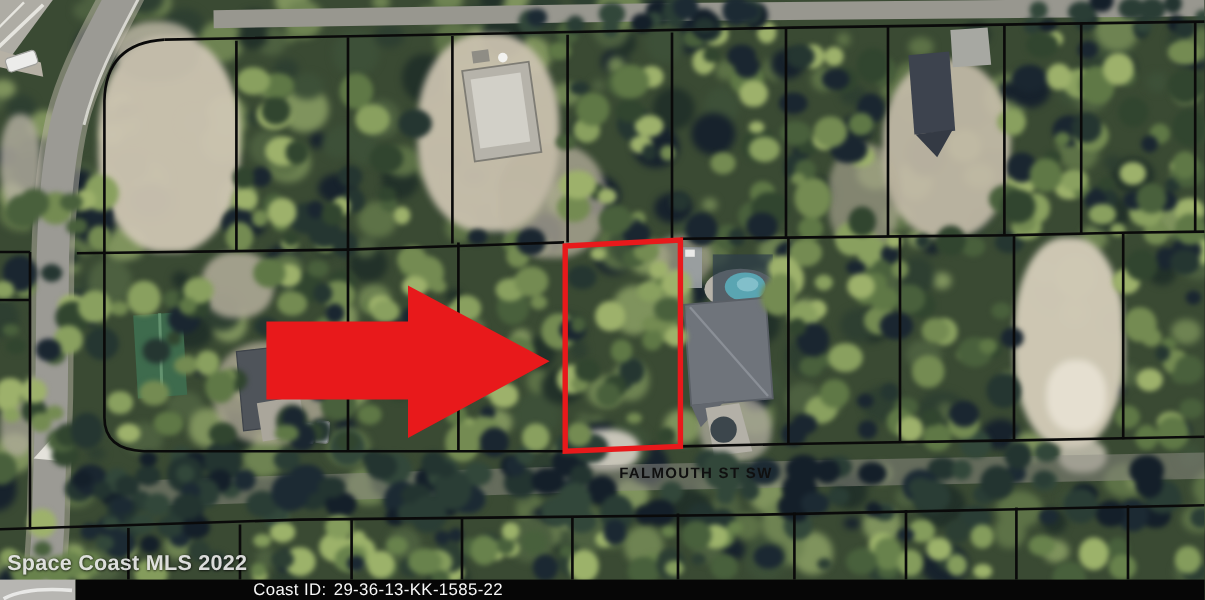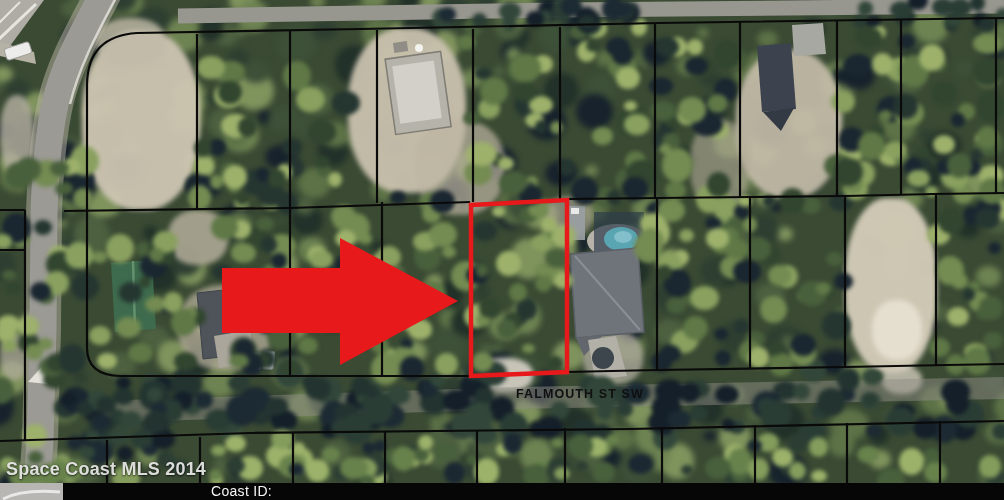--- a/index.html
+++ b/index.html
@@ -1175,26 +1175,27 @@
       <path d="M 197,34 L 197,210 M 290,31 L 290,376 M 377,30 L 377,203 M 473,29 L 473,202 M 560,27 L 560,199 M 655,24 L 655,198 M 740,22 L 740,197 M 837,21 L 837,196 M 901,20 L 901,195 M 996,19 L 996,193"></path>
       <path d="M 382,202 L 382,375 M 657,198 L 657,370 M 750,197 L 750,369 M 845,196 L 845,367 M 936,194 L 936,366"></path>
       <path d="M 0,441 L 250,433 L 630,429 L 1004,421"></path>
       <path d="M 107,440 L 107,483 M 200,437 L 200,483 M 293,433 L 293,483 M 385,431 L 385,483 M 477,430 L 477,483 M 565,428 L 565,483 M 662,427 L 662,483 M 755,425 L 755,483 M 847,423 L 847,483 M 940,421 L 940,483"></path>
     </g>
     <polygon points="471,205 567,200 567,372 471,376" fill="none" stroke-width="4.5" stroke="#e8191b"></polygon>
     <polygon points="222,268 340,268 340,238 458,301 340,365 340,333 222,333" fill="#e8191b"></polygon>
   </svg>
 
   <div id="street-label" style="color: rgb(16, 16, 16);">FALMOUTH ST SW</div>
-  <div id="watermark" style="color: rgb(233, 233, 233);">Space Coast MLS 2014</div>
+  <div id="watermark" style="color: rgb(233, 233, 233);">Space Coast MLS 2022</div>
 
   <div id="road-fragment">
     <svg width="63" height="17" viewBox="0 0 63 17">
       <path d="M 3,16 Q 22,6 60,9" fill="none" stroke="#e8e8e6" stroke-width="3"></path>
     </svg>
   </div>
 
   <div id="footer-bar" style="background: rgb(6, 6, 6); color: rgb(247, 247, 247);">
     <span class="footer-group">
       <span>Coast ID:</span>
+      <span>29-36-13-KK-1585-22</span>
     </span>
   </div>
 </div>
 
 </body></html>

